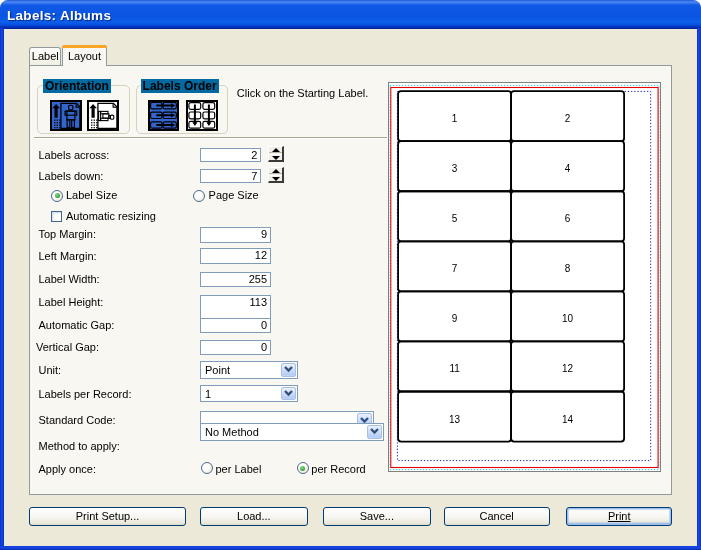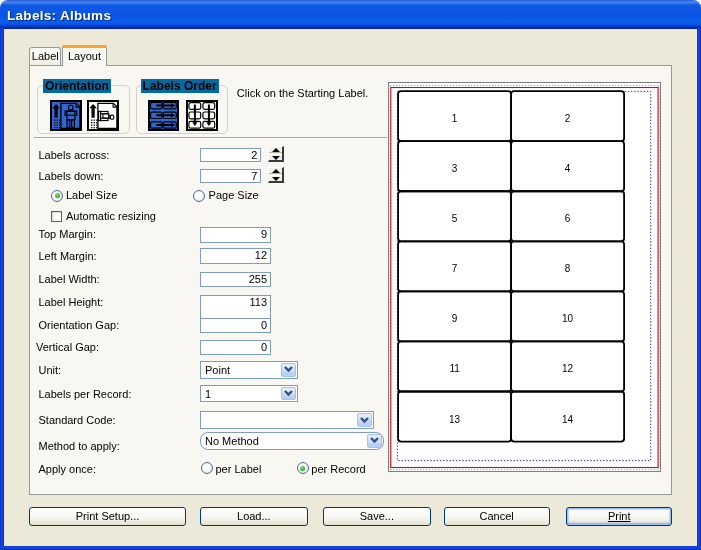--- a/index.html
+++ b/index.html
@@ -213,21 +213,21 @@
 
   <div class="lbl" style="left:38.5px; top:251.9px;">Left Margin:</div>
   <div class="inp" style="left:199.8px; top:248.3px; width:71.3px; height:16px;">12</div>
 
   <div class="lbl" style="left:38.5px; top:275.1px;">Label Width:</div>
   <div class="inp" style="left:199.8px; top:271.7px; width:71.3px; height:15.2px;">255</div>
 
   <div class="lbl" style="left:38.5px; top:298.3px;">Label Height:</div>
   <div class="inp" style="left:199.8px; top:295px; width:71.3px; height:29px;">113</div>
 
-  <div class="lbl" style="left:38.5px; top:321.2px;">Orientation Gap:</div>
+  <div class="lbl" style="left:38.5px; top:321.2px;">Automatic Gap:</div>
   <div class="inp" style="left:199.8px; top:317.9px; width:71.3px; height:15.2px;">0</div>
 
   <div class="lbl" style="left:36px; top:343.3px;">Vertical Gap:</div>
   <div class="inp" style="left:199.8px; top:340px; width:71.3px; height:14.7px;">0</div>
 
   <div class="lbl" style="left:38.5px; top:365.5px;">Unit:</div>
   <div class="combo" style="left:200px; top:361px; width:98px; height:17.5px;">
     <div class="txt">Point</div>
     <div class="btn2">
         <svg width="13" height="9" viewBox="0 0 13 9">
@@ -250,21 +250,21 @@
   <div class="combo" style="left:200px; top:410.8px; width:174px; height:18.5px;">
     <div class="txt"></div>
     <div class="btn2">
         <svg width="13" height="9" viewBox="0 0 13 9">
           <path d="M3 2 L6.5 5.5 L10 2" fill="none" stroke="#33507D" stroke-width="2.4"></path>
         </svg>
       </div>
   </div>
 
   <div class="lbl" style="left:38.5px; top:442px;">Method to apply:</div>
-  <div class="combo" style="left:200px; top:432px; width:184px; height:17.7px;border-radius:8px;">
+  <div class="combo" style="left:200px; top:423px; width:184px; height:17.7px;">
     <div class="txt">No Method</div>
     <div class="btn2">
         <svg width="13" height="9" viewBox="0 0 13 9">
           <path d="M3 2 L6.5 5.5 L10 2" fill="none" stroke="#33507D" stroke-width="2.4"></path>
         </svg>
       </div>
   </div>
 
   <div class="lbl" style="left:38.5px; top:464.7px;">Apply once:</div>
   <div class="radio" style="left:200.5px; top:462.3px;"></div>

